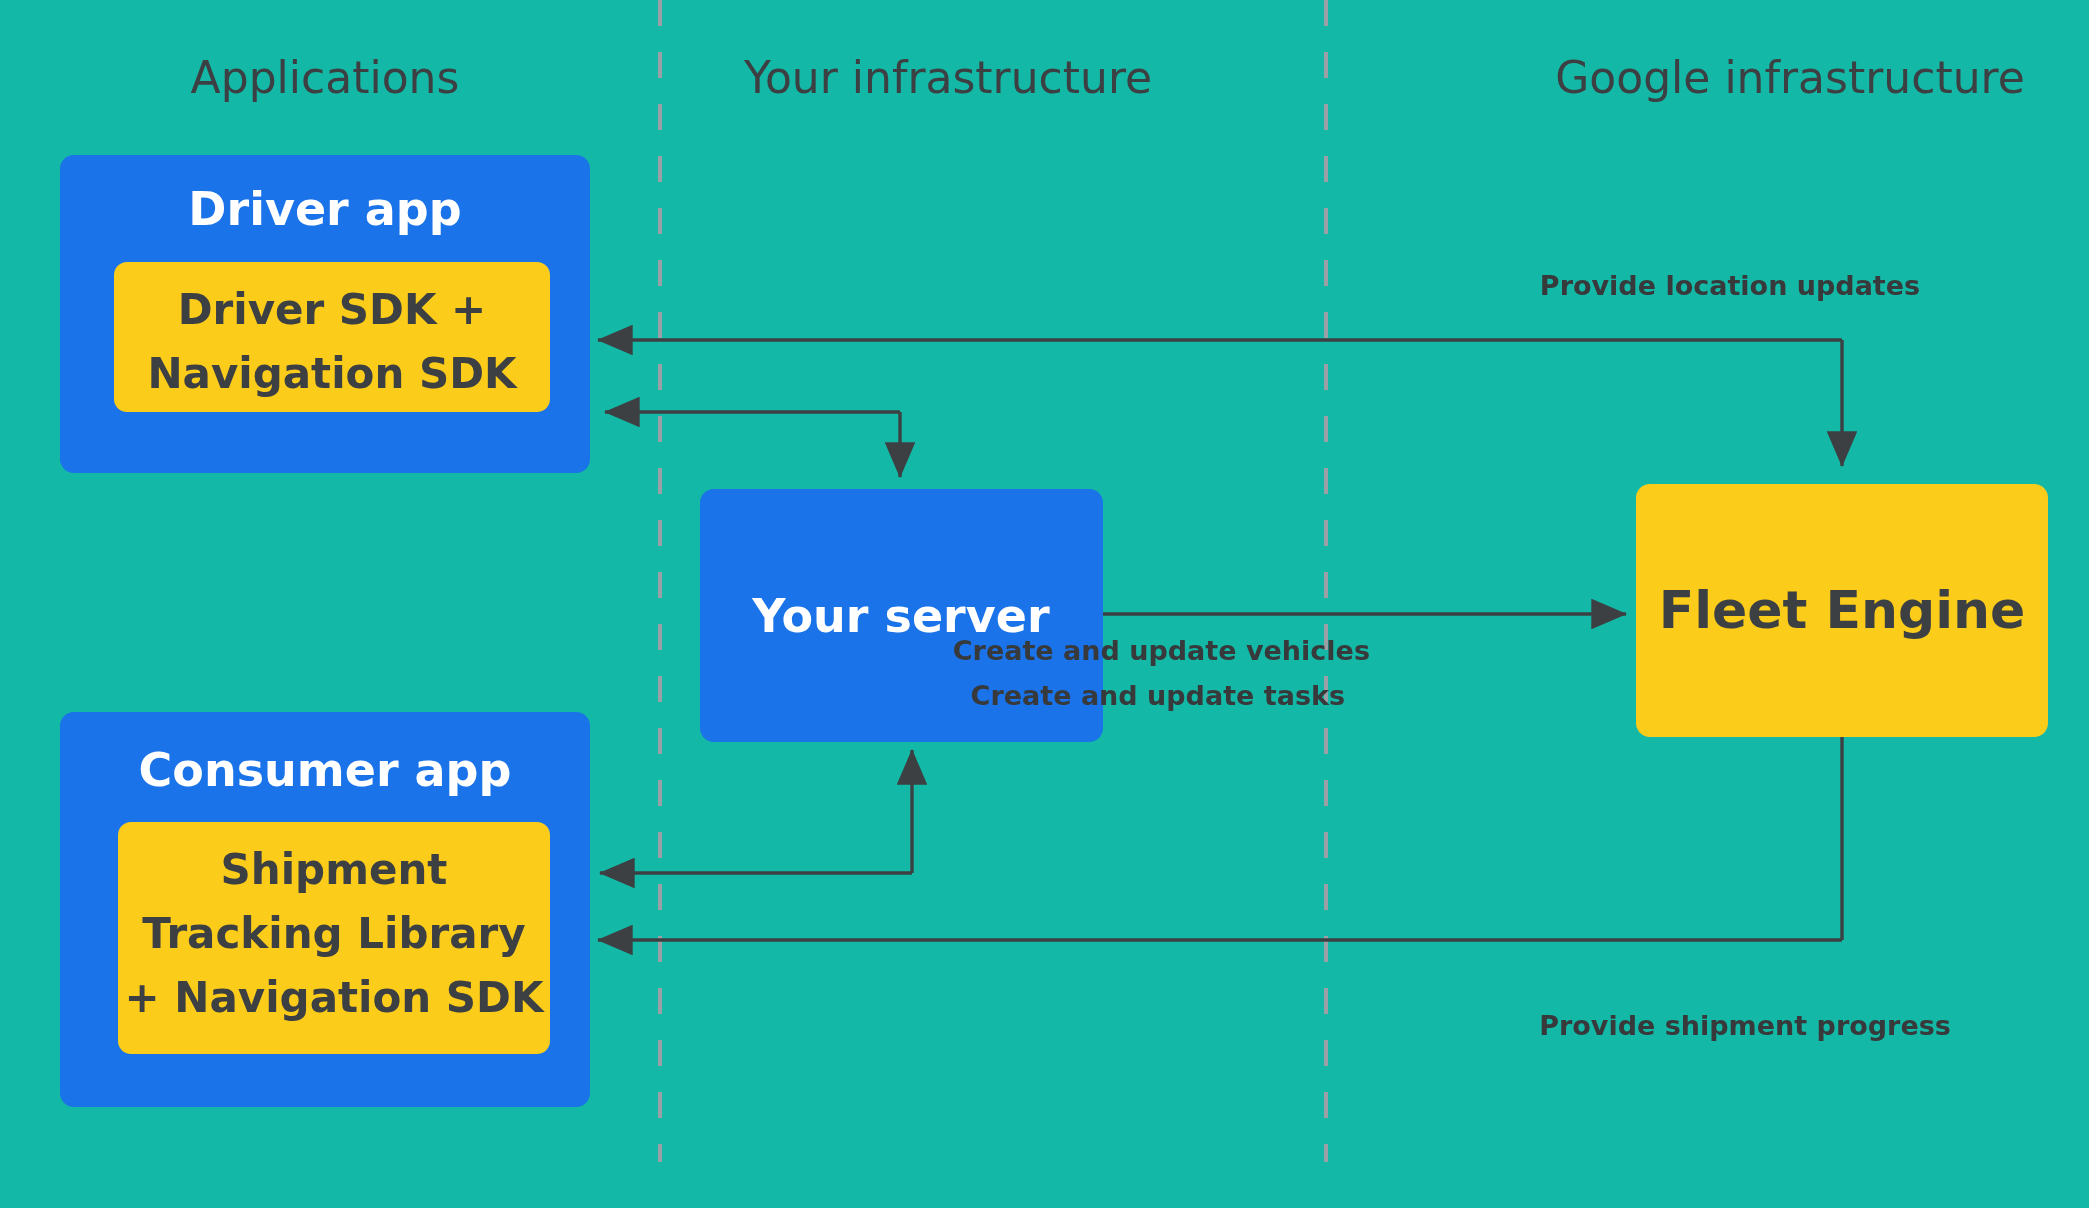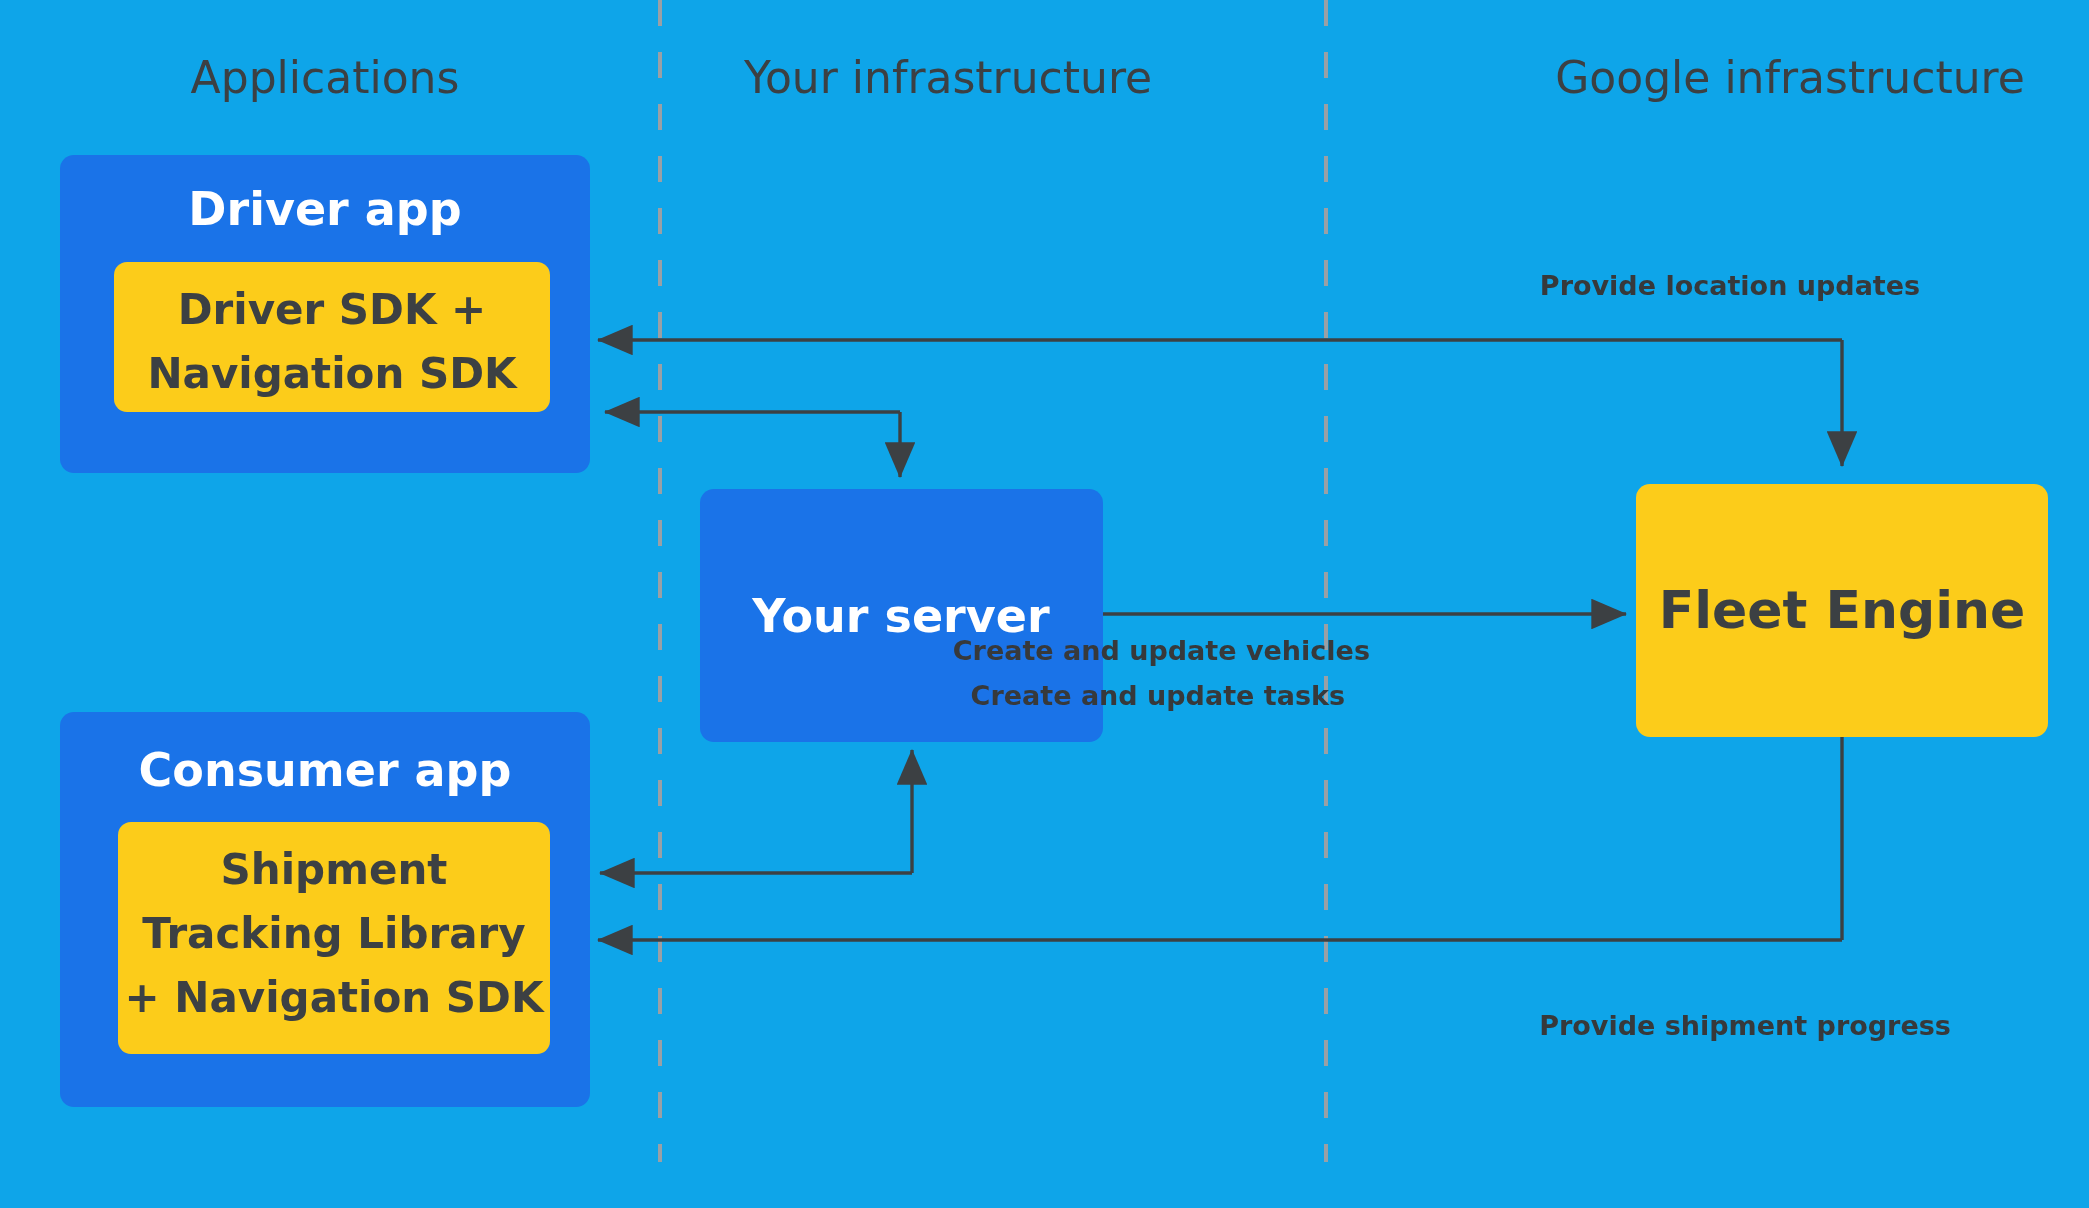--- a/index.html
+++ b/index.html
@@ -10,21 +10,21 @@
   body {
     width: 2089px;
     height: 1208px;
     overflow: hidden;
     font-family: "DejaVu Sans", sans-serif;
   }
   #diagram-root {
     position: relative;
     width: 2089px;
     height: 1208px;
-    background: #0ea5e9;
+    background: #14b8a6;
   }
   svg#diagram-svg {
     position: absolute;
     top: 0;
     left: 0;
     width: 2089px;
     height: 1208px;
     display: block;
   }
   .col-header {

